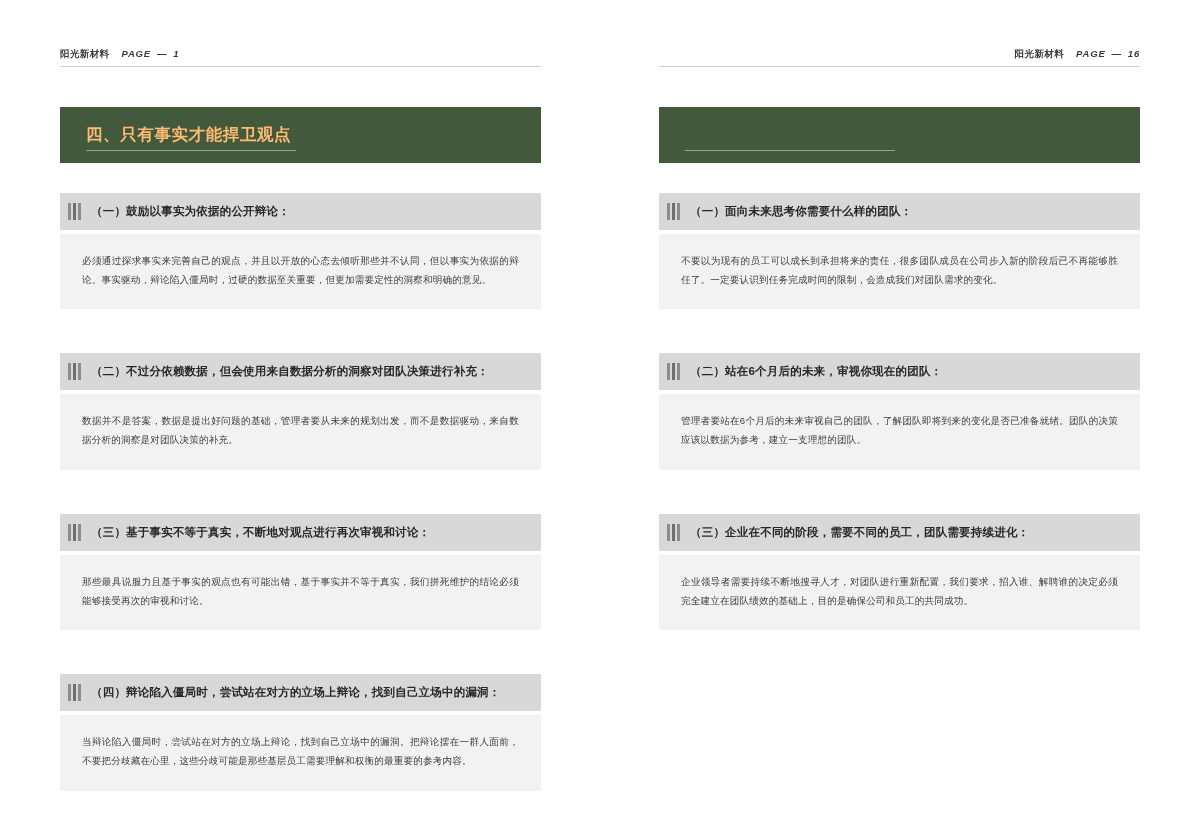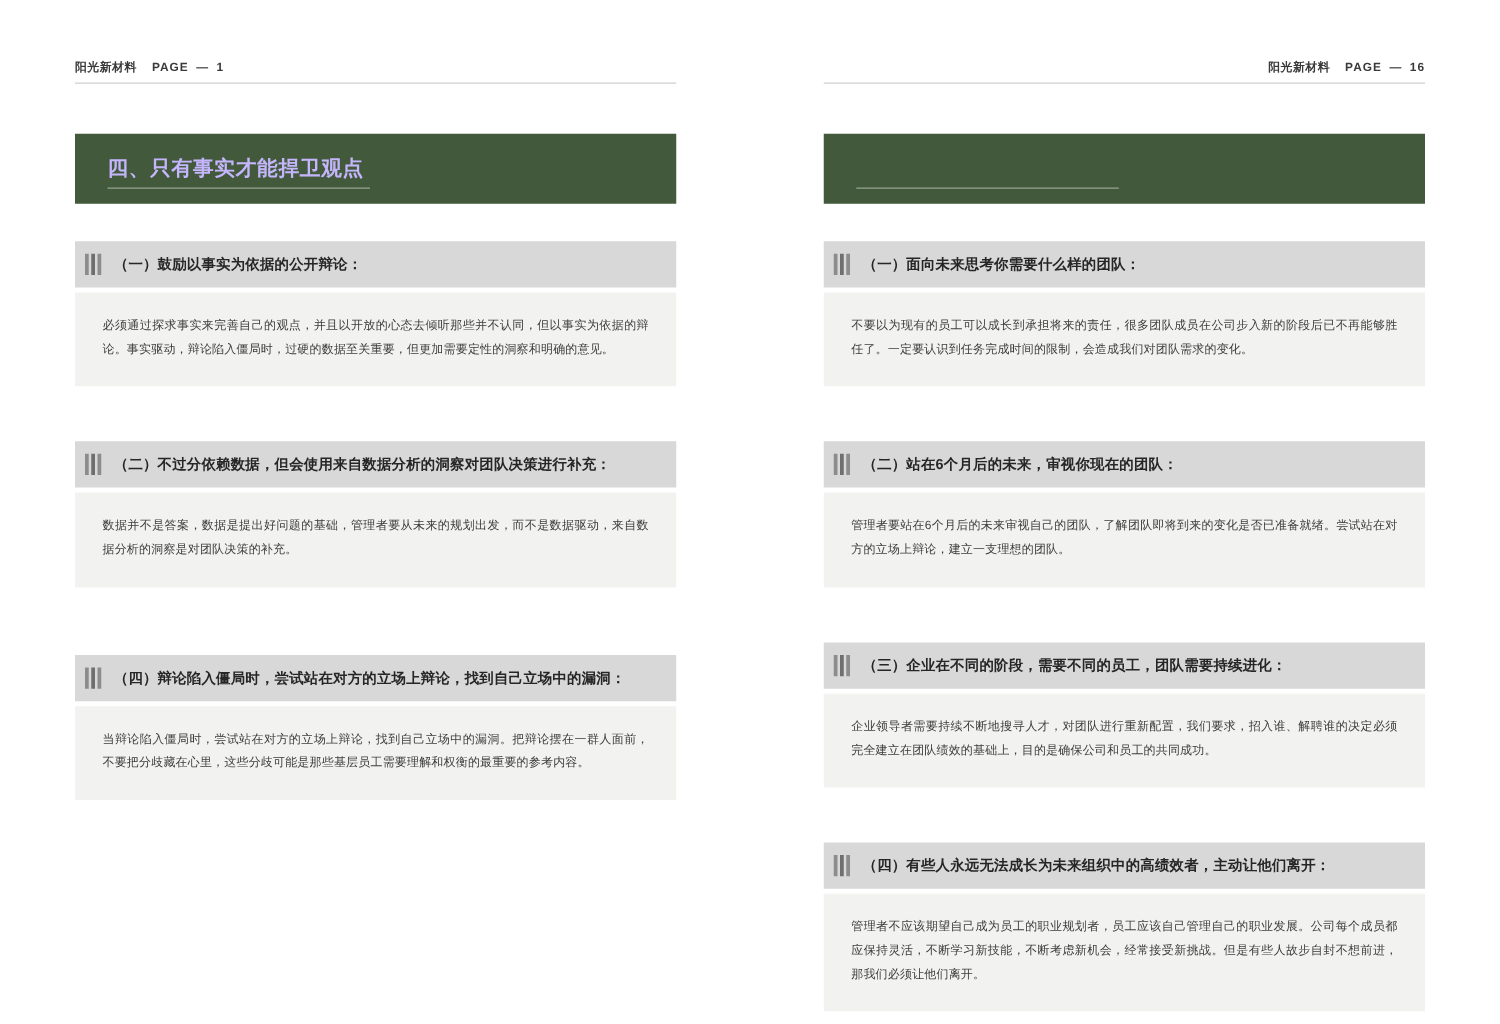--- a/index.html
+++ b/index.html
@@ -38,27 +38,28 @@
     color: #3a3a3a;
     padding-bottom: 5px;
     border-bottom: 1px solid #cfcfcf;
     margin-bottom: 40px;
   }
   .runhead.right { justify-content: flex-end; }
   .runhead .brand { font-weight: bold; }
   .runhead .pg {
     font-weight: bold;
     letter-spacing: 0.8px;
+    font-style: italic;
   }
   .runhead.left .pg { margin-left: 12px; }
   .runhead.right .pg { margin-left: 12px; }
 
   .section-title {
     background: #42593b;
-    color: #c4b5fd;
+    color: #fdba74;
     height: 56px;
     display: flex;
     align-items: center;
     padding-left: 26px;
     box-sizing: border-box;
     margin-bottom: 30px;
     position: relative;
   }
   .section-title .t {
     font-size: 16.5px;
@@ -164,20 +165,33 @@
           </span>
         <span class="st">（二）不过分依赖数据，但会使用来自数据分析的洞察对团队决策进行补充：</span>
       </div>
       <div class="body">
         <p>数据并不是答案，数据是提出好问题的基础，管理者要从未来的规划出发，而不是数据驱动，来自数据分析的洞察是对团队决策的补充。</p>
       </div>
     </div>
 
     <div class="sp-1"></div>
 
+    <div class="block">
+      <div class="sub">
+        <span class="bars">
+            <i></i>
+            <i class="dark"></i>
+            <i></i>
+          </span>
+        <span class="st">（三）基于事实不等于真实，不断地对观点进行再次审视和讨论：</span>
+      </div>
+      <div class="body">
+        <p>那些最具说服力且基于事实的观点也有可能出错，基于事实并不等于真实，我们拼死维护的结论必须能够接受再次的审视和讨论。</p>
+      </div>
+    </div>
 
     <div class="sp-1"></div>
 
     <div class="block">
       <div class="sub">
         <span class="bars">
             <i></i>
             <i class="dark"></i>
             <i></i>
           </span>
@@ -222,21 +236,21 @@
     <div class="block">
       <div class="sub">
         <span class="bars">
             <i></i>
             <i class="dark"></i>
             <i></i>
           </span>
         <span class="st">（二）站在6个月后的未来，审视你现在的团队：</span>
       </div>
       <div class="body">
-        <p>管理者要站在6个月后的未来审视自己的团队，了解团队即将到来的变化是否已准备就绪。尝试站在对方的立场上辩论，建立一支理想的团队。</p>
+        <p>管理者要站在6个月后的未来审视自己的团队，了解团队即将到来的变化是否已准备就绪。团队的决策应该以数据为参考，建立一支理想的团队。</p>
       </div>
     </div>
 
     <div class="sp-1"></div>
 
     <div class="block">
       <div class="sub">
         <span class="bars">
             <i></i>
             <i class="dark"></i>
@@ -244,29 +258,16 @@
           </span>
         <span class="st">（三）企业在不同的阶段，需要不同的员工，团队需要持续进化：</span>
       </div>
       <div class="body">
         <p>企业领导者需要持续不断地搜寻人才，对团队进行重新配置，我们要求，招入谁、解聘谁的决定必须完全建立在团队绩效的基础上，目的是确保公司和员工的共同成功。</p>
       </div>
     </div>
 
     <div class="sp-1"></div>
 
-    <div class="block">
-      <div class="sub">
-        <span class="bars">
-            <i></i>
-            <i class="dark"></i>
-            <i></i>
-          </span>
-        <span class="st">（四）有些人永远无法成长为未来组织中的高绩效者，主动让他们离开：</span>
-      </div>
-      <div class="body">
-        <p>管理者不应该期望自己成为员工的职业规划者，员工应该自己管理自己的职业发展。公司每个成员都应保持灵活，不断学习新技能，不断考虑新机会，经常接受新挑战。但是有些人故步自封不想前进，那我们必须让他们离开。</p>
-      </div>
-    </div>
 
   </div>
 
 </div>
 
 </body></html>

